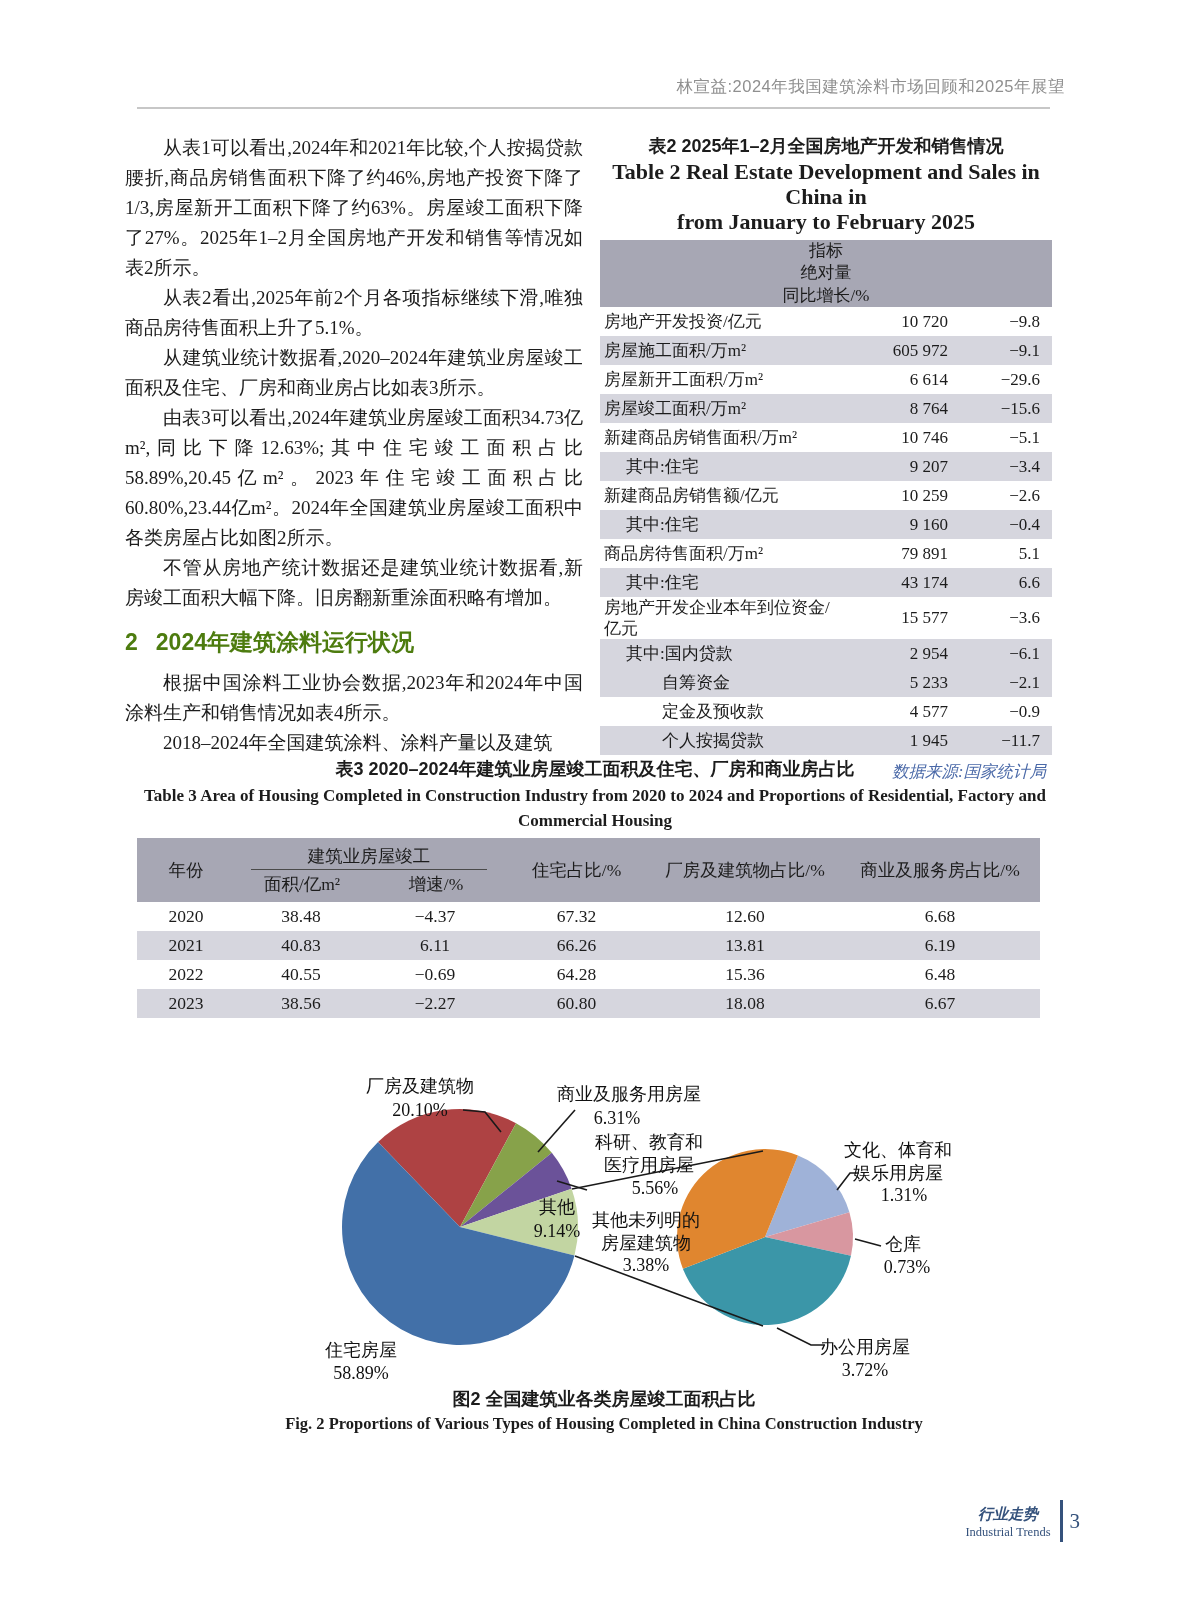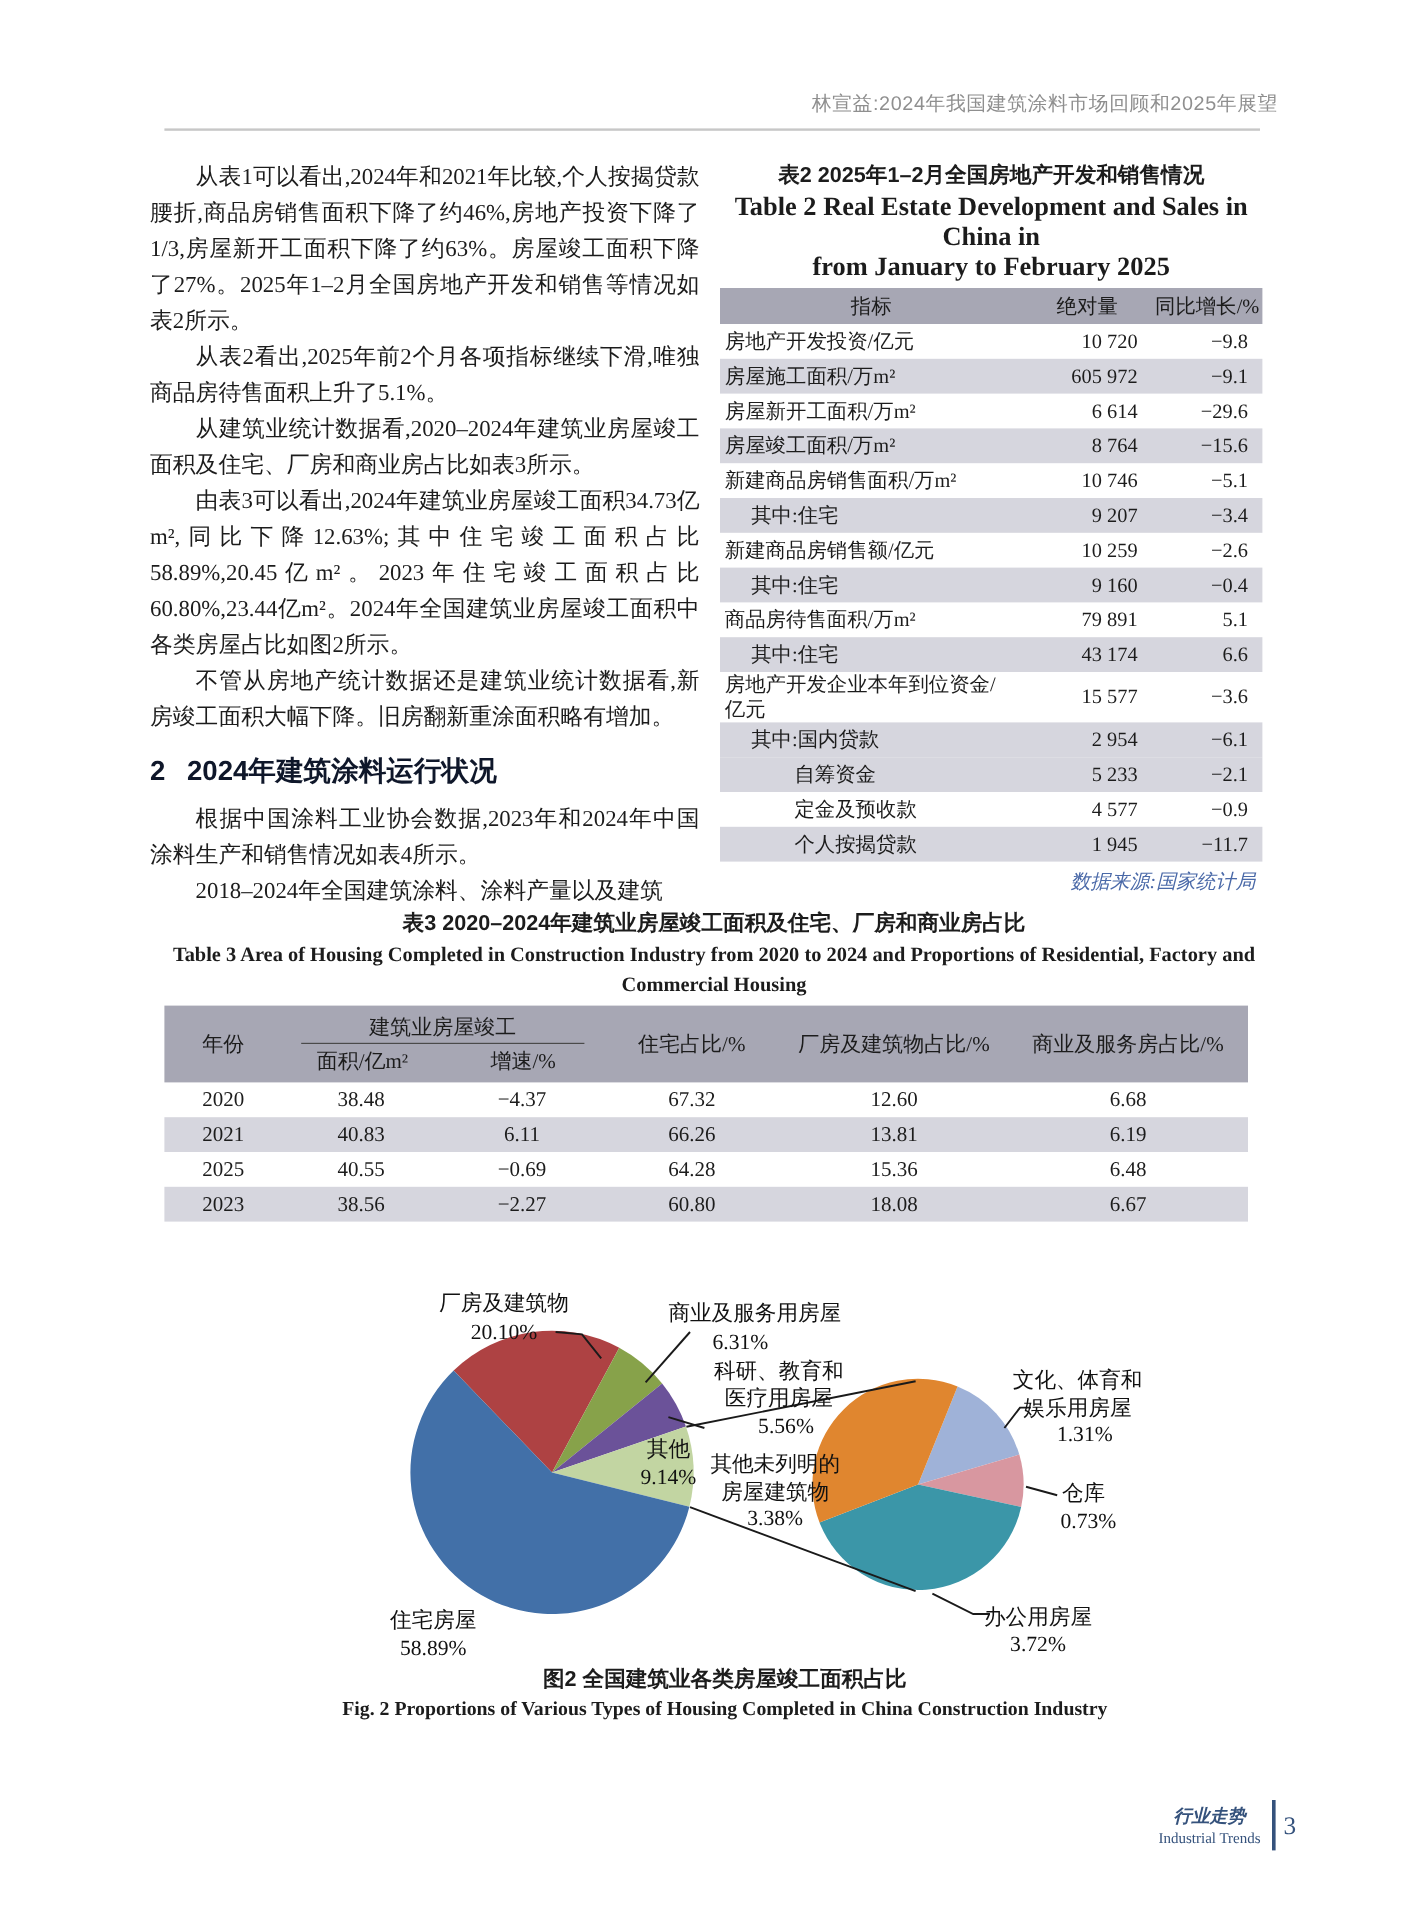--- a/index.html
+++ b/index.html
@@ -7,30 +7,30 @@
         font-family:"Liberation Serif","DejaVu Serif",serif;color:#1c1c1c;padding-left:28px;}
   
   .running-head{position:absolute;top:76px;left:125px;width:940px;text-align:right;
     font-family:"Liberation Sans","DejaVu Sans",sans-serif;font-size:16.5px;color:#8f8f8f;letter-spacing:.5px;}
   .head-rule{position:absolute;top:107px;left:137px;width:913px;height:2px;background:#c7c7c7;}
   
   .col-left{position:absolute;left:125px;top:133px;width:458px;}
   .col-right{position:absolute;left:600px;top:133px;width:452px;}
   .para{margin:0;font-size:19px;line-height:30px;text-align:justify;text-indent:2em;}
   .sec-head{margin:14px 0 10px 0;font-family:"Liberation Sans","DejaVu Sans",sans-serif;
-    font-weight:bold;font-size:23px;color:#0f172a;}
+    font-weight:bold;font-size:23px;color:#4d7c0f;}
   .sec-num{margin-right:18px;}
   
   .t2-title-zh{font-weight:bold;font-size:18px;text-align:center;line-height:26px;
     font-family:"Liberation Sans","DejaVu Sans",sans-serif;}
   .t2-title-en{font-weight:bold;font-size:22px;text-align:center;line-height:25px;}
   .t2{width:100%;font-size:17px;margin-top:6px;}
   .t2-row{display:flex;align-items:center;min-height:29px;}
   .t2-row.shade{background:#d6d6de;}
-  .t2-head{background:#a7a7b4;min-height:30px;}
+  .t2-head{background:#a7a7b4;min-height:30px;flex-direction:column;}
   .t2-head>div{text-align:center !important;padding:0 !important;}
   .t2-label{flex:1;padding-left:4px;word-break:break-all;line-height:21px;}
   .t2-label.ind1{padding-left:26px;}
   .t2-label.ind2{padding-left:62px;}
   .t2-val{width:108px;text-align:right;}
   .t2-gro{width:92px;text-align:right;padding-right:12px;}
   .t2-source{margin-top:6px;text-align:right;padding-right:6px;font-style:italic;
     font-size:16.5px;color:#4a69a8;}
   
   .t3-block{position:absolute;left:125px;top:756px;width:940px;}
@@ -203,21 +203,21 @@
         </div>
       <div class="t3-row shade">
           <div>2021</div>
           <div>40.83</div>
           <div>6.11</div>
           <div>66.26</div>
           <div>13.81</div>
           <div>6.19</div>
         </div>
       <div class="t3-row">
-          <div>2025</div>
+          <div>2022</div>
           <div>40.55</div>
           <div>−0.69</div>
           <div>64.28</div>
           <div>15.36</div>
           <div>6.48</div>
         </div>
       <div class="t3-row shade">
           <div>2023</div>
           <div>38.56</div>
           <div>−2.27</div>

